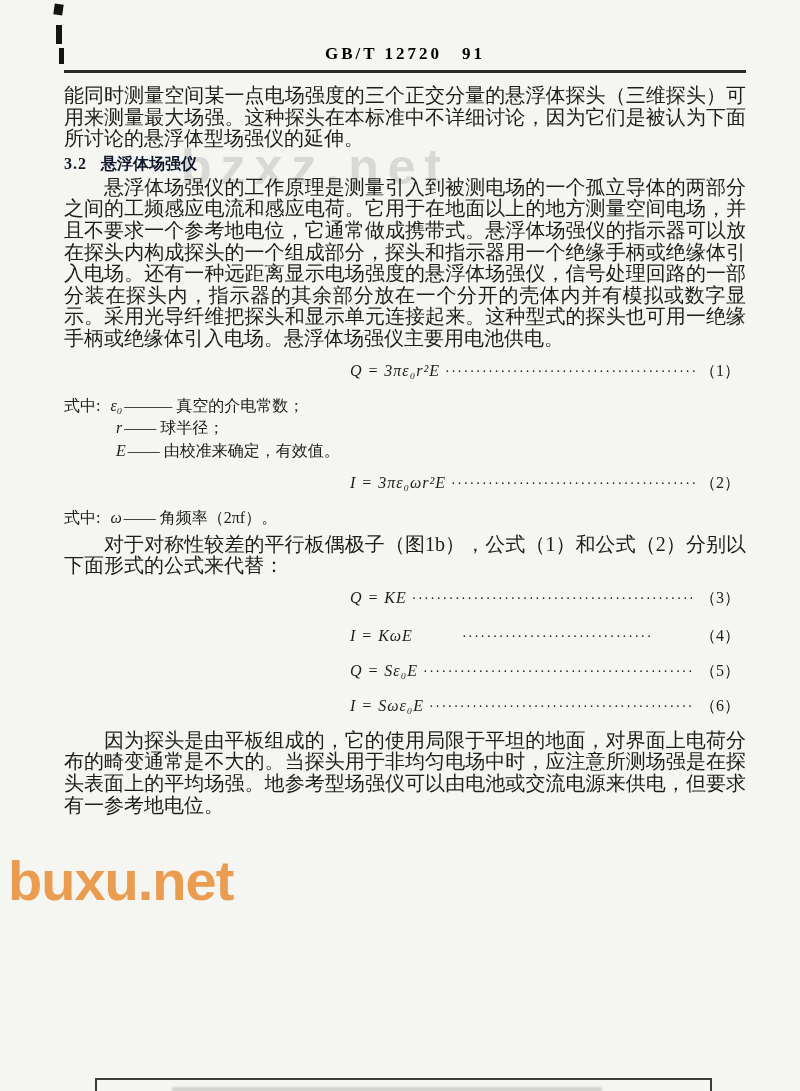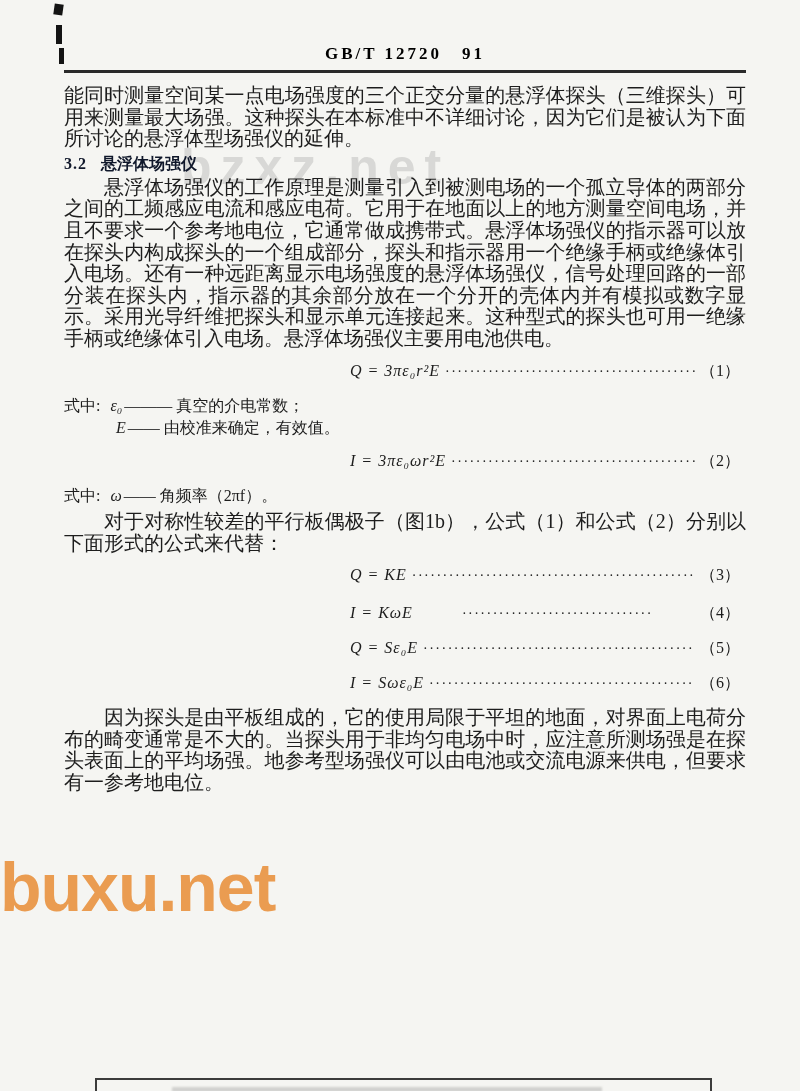--- a/index.html
+++ b/index.html
@@ -48,23 +48,23 @@
   .mt-sm{margin-top:4px;}
   .mt-xs{margin-top:2px;}
   
   .watermark-gray{
     position:absolute;left:181px;top:138px;z-index:1;
     font-family:"Liberation Sans",sans-serif;font-weight:bold;
     font-size:50px;letter-spacing:9px;color:#c7c7c5;opacity:.62;
     user-select:none;
   }
   .watermark-orange{
-    position:absolute;left:0px;top:848px;z-index:1;
+    position:absolute;left:8px;top:848px;z-index:1;
     font-family:"Liberation Sans",sans-serif;font-weight:bold;
-    font-size:68px;letter-spacing:-1px;color:#e8872a;opacity:.8;
+    font-size:56px;letter-spacing:-1px;color:#e8872a;opacity:.8;
     user-select:none;
   }
   
   .artifact{position:absolute;z-index:3;background:#141414;}
   .a1{left:54px;top:4px;width:9px;height:11px;transform:rotate(8deg);}
   .a2{left:56px;top:25px;width:6px;height:19px;}
   .a3{left:59px;top:48px;width:5px;height:16px;}
   
   .bottom-box{
     position:absolute;left:95px;top:1078px;width:613px;height:13px;
@@ -104,20 +104,23 @@
 
     <div class="formula-row">
       <span class="expr">Q = 3πε₀r²E</span>
       <span class="leader">····················································································</span>
       <span class="fnum">（1）</span>
     </div>
 
     <div class="where">
       <div class="where-row">
         <span class="wlabel">式中:</span><span class="sym">ε₀</span><span>——— 真空的介电常数；</span>
+      </div>
+      <div class="where-row indent2">
+        <span class="sym">r</span><span>—— 球半径；</span>
       </div>
       <div class="where-row indent2">
         <span class="sym">E</span><span>—— 由校准来确定，有效值。</span>
       </div>
     </div>
 
 
     <div class="formula-row">
       <span class="expr">I = 3πε₀ωr²E</span>
       <span class="leader">····················································································</span>

